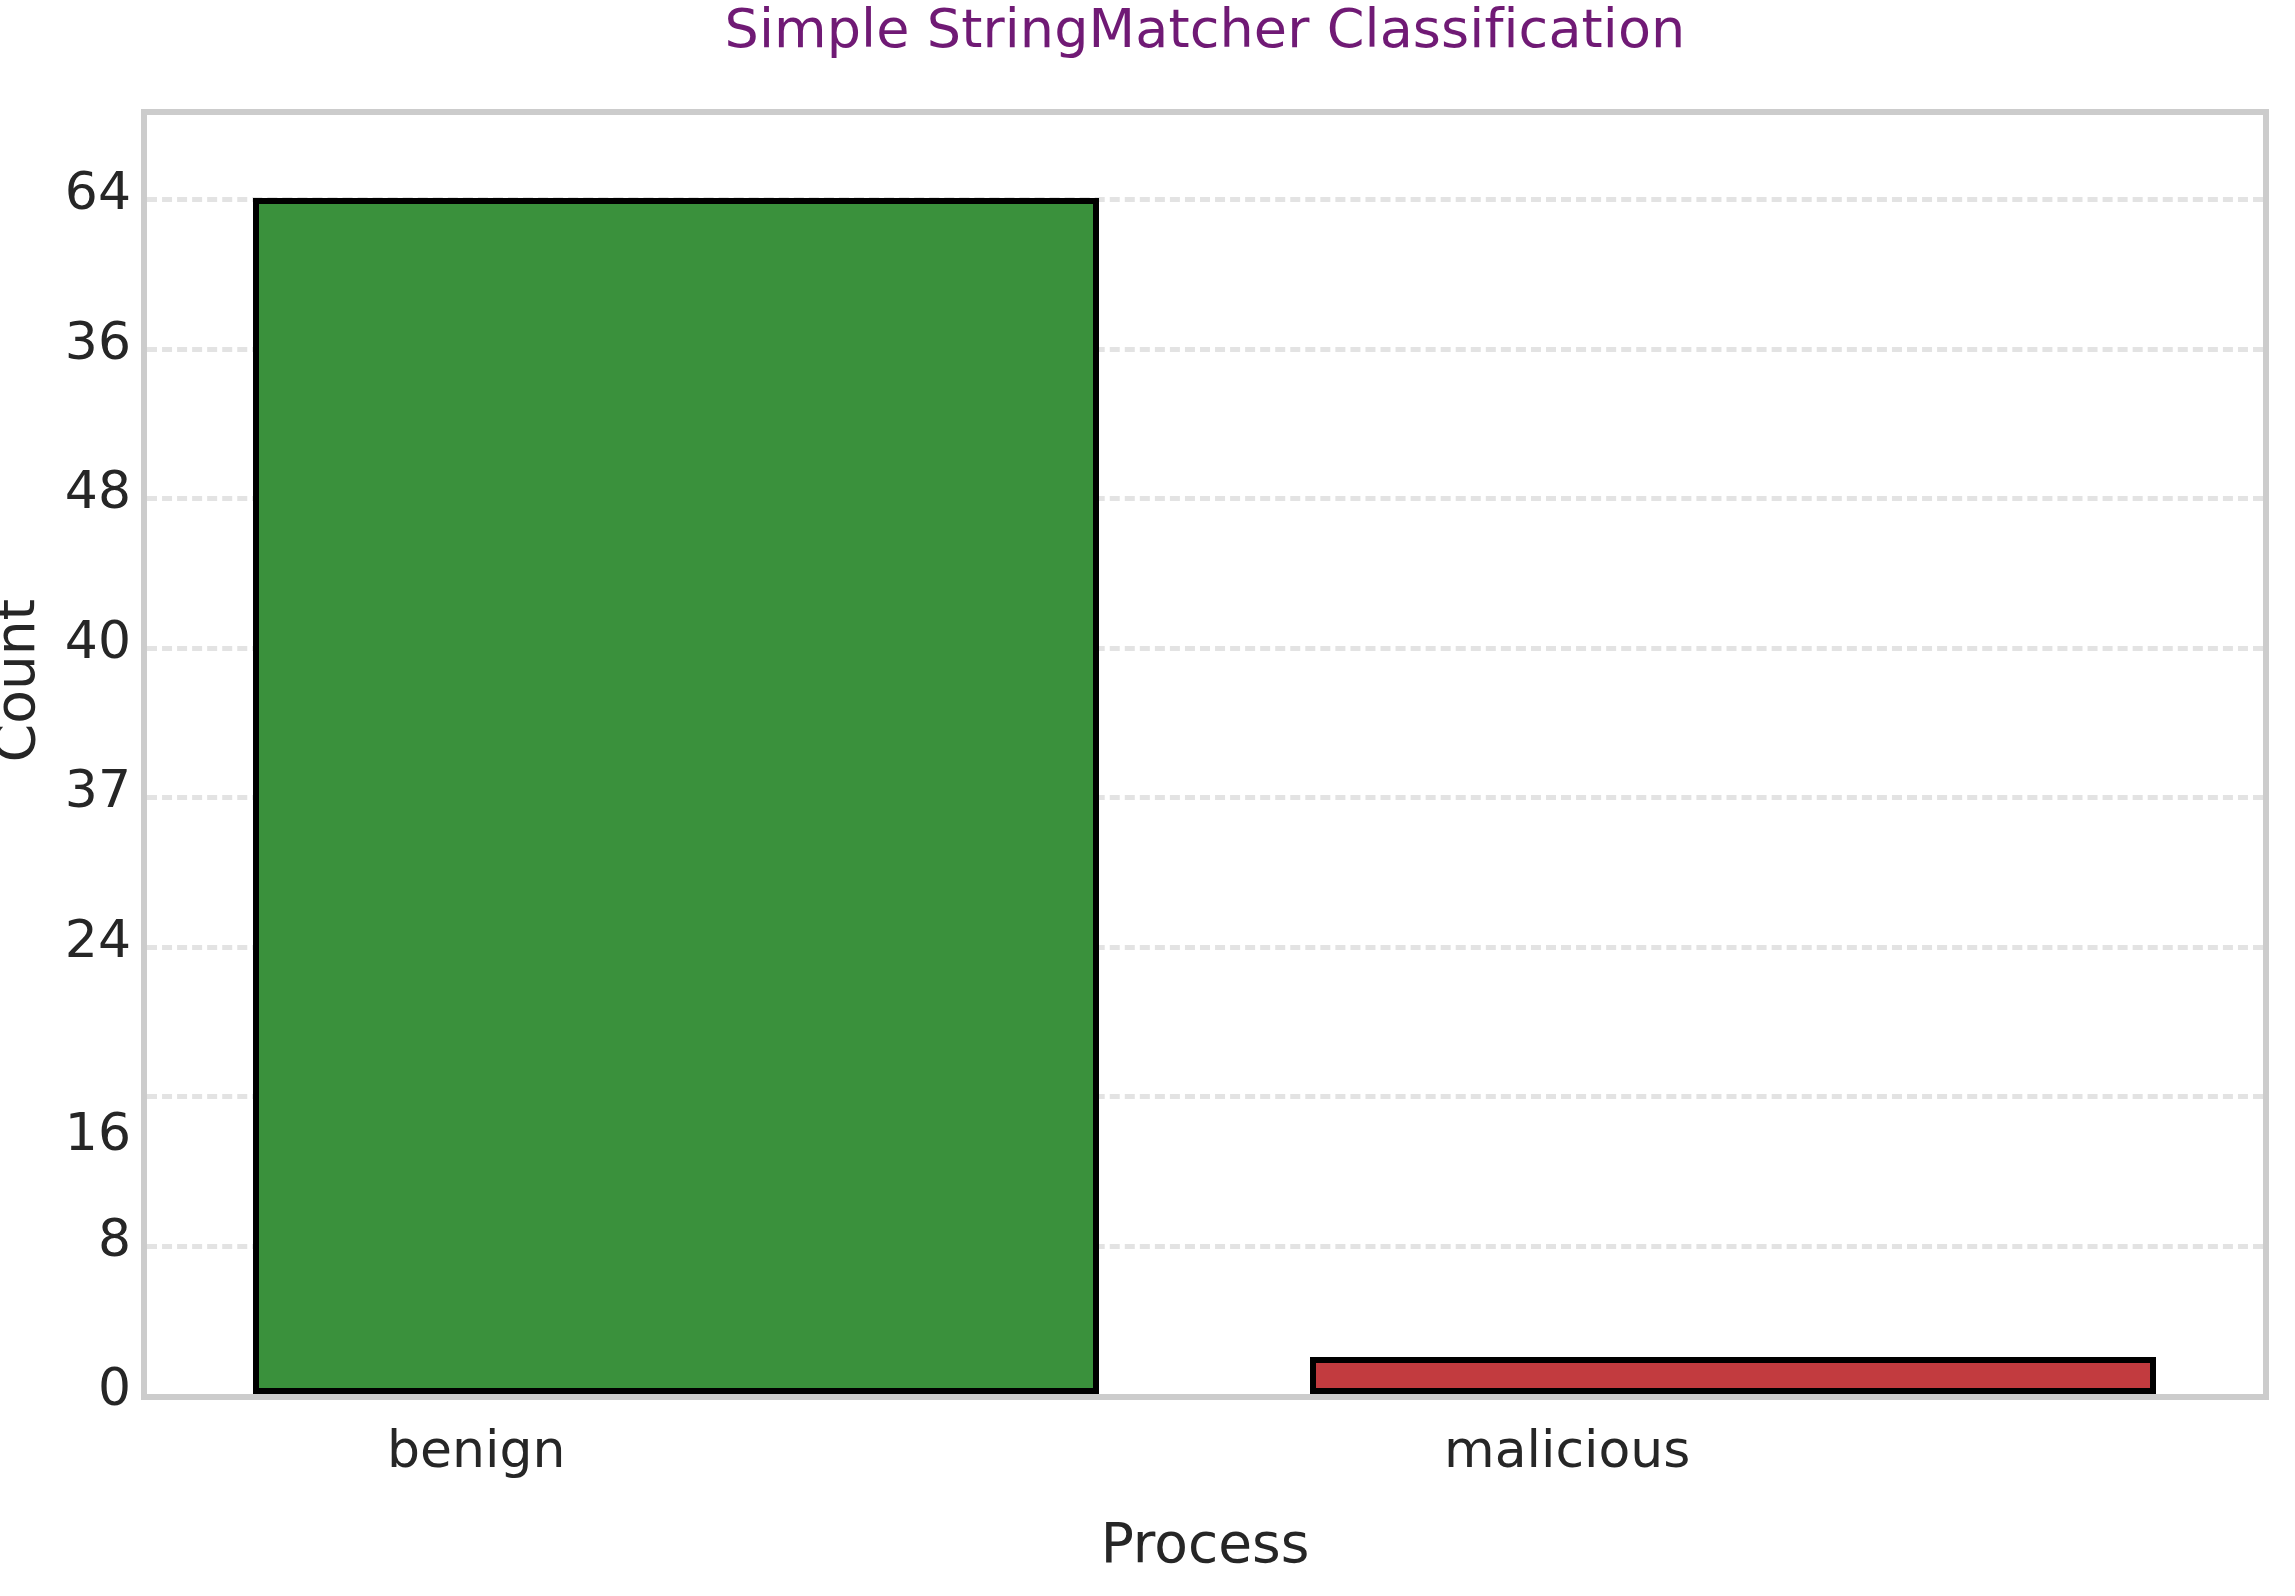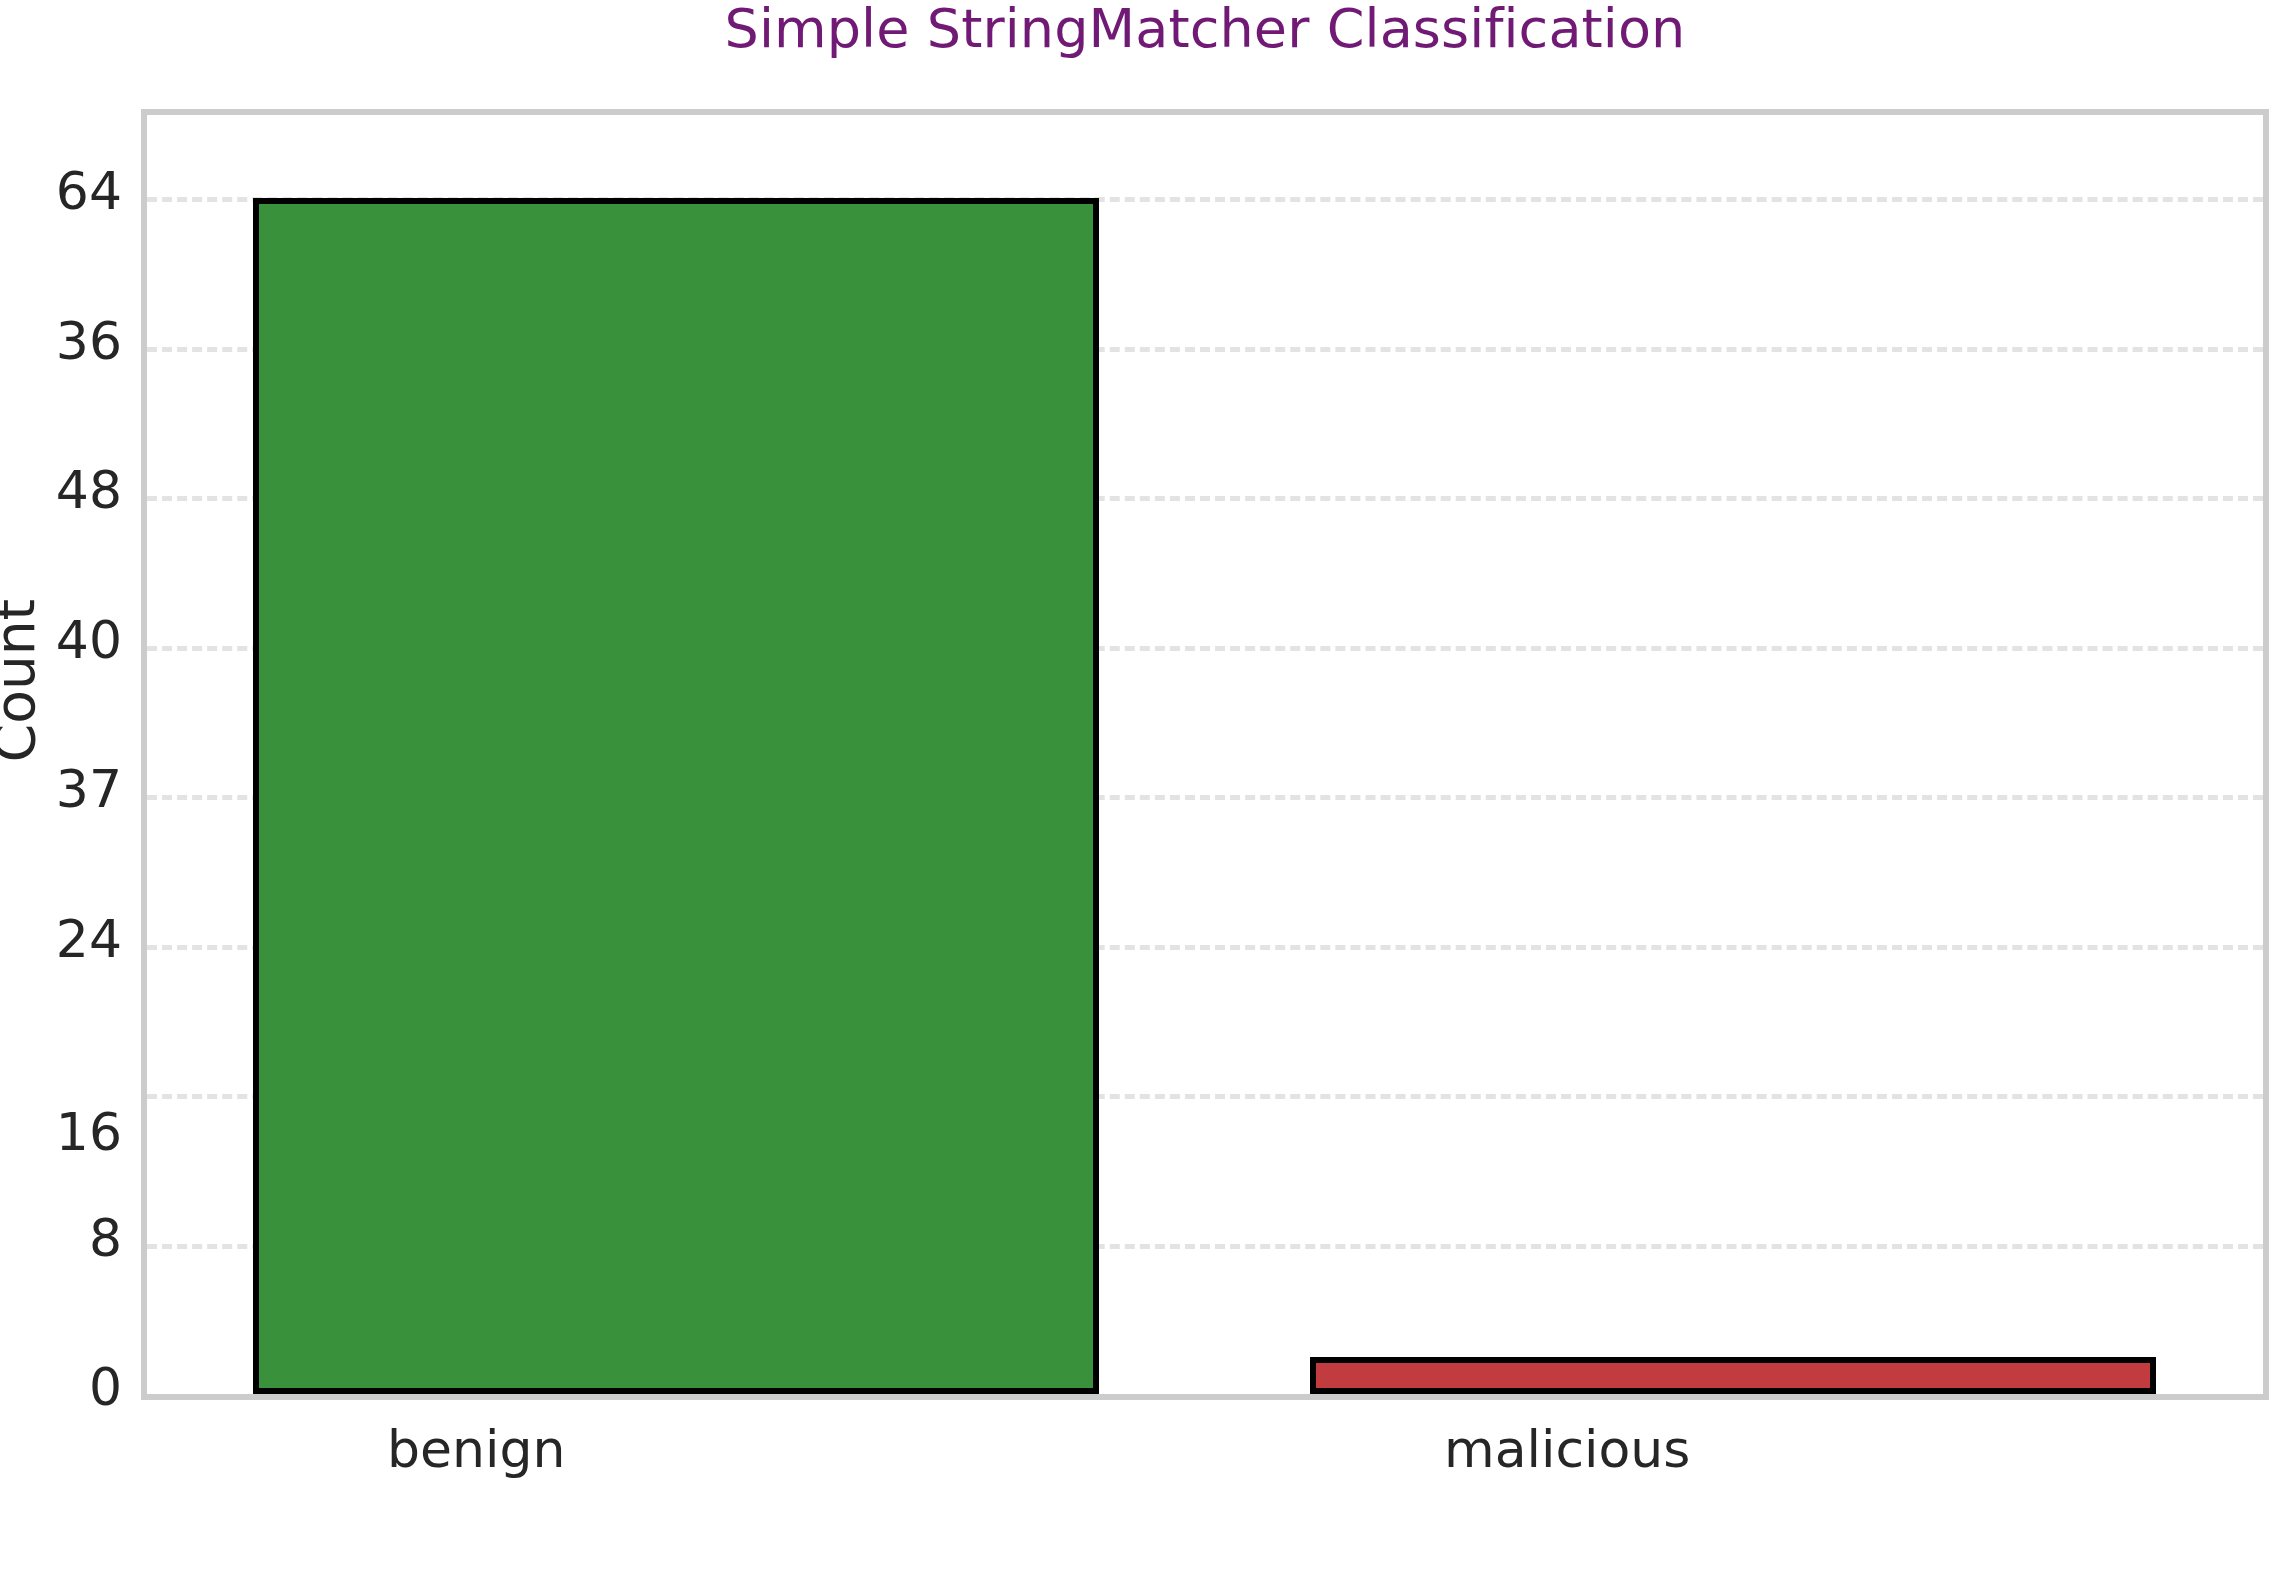--- a/index.html
+++ b/index.html
@@ -73,21 +73,21 @@
   
   .ytick {
     position: absolute;
     right: 0;
     width: 138px;
     text-align: right;
     font-size: 52px;
     line-height: 1;
     color: #262626;
     transform: translateY(-50%);
-    padding-right: 19px;
+    padding-right: 10px;
     box-sizing: border-box;
   }
   .ytick-layer {
     position: absolute;
     left: 0;
     top: 109px;
     width: 141px;
     height: 1291px;
   }
 
@@ -157,17 +157,18 @@
       <div class="ytick" style="top: 830px;">24</div>
       <div class="ytick" style="top: 680px;">37</div>
       <div class="ytick" style="top: 531px;">40</div>
       <div class="ytick" style="top: 381px;">48</div>
       <div class="ytick" style="top: 232px;">36</div>
       <div class="ytick" style="top: 82px;">64</div>
     </div>
 
   <div class="ylabel">Count</div>
 
+  <div class="xlabel">Process</div>
 
 <div class="xtick" style="left: 387px; width: 580px;">benign</div>
     <div class="xtick" style="left: 1444px; width: 580px;">malicious</div>
   </div>
 
 
 </body></html>

